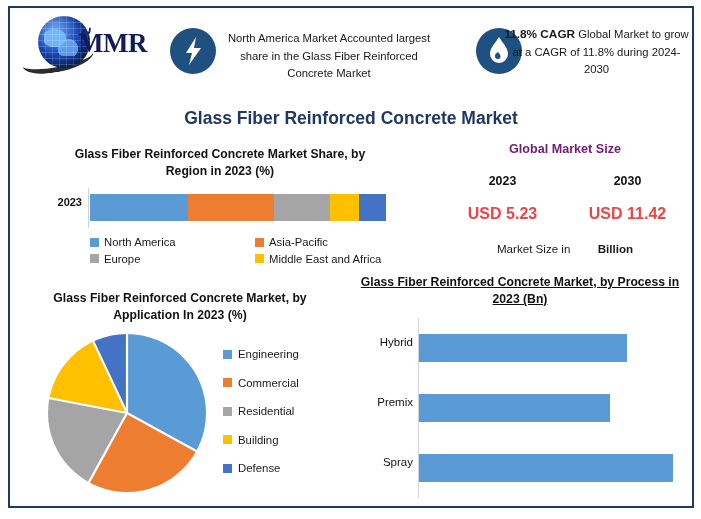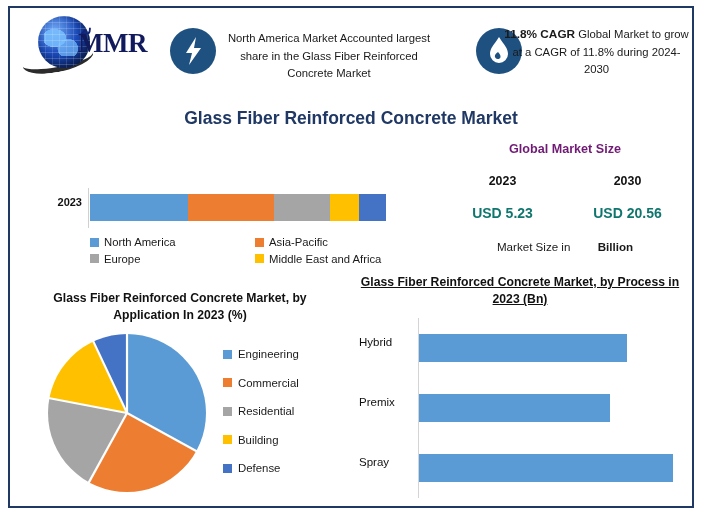--- a/index.html
+++ b/index.html
@@ -113,21 +113,21 @@
 
   
   #gms { position:absolute; left:430px; top:134px; width:250px; height:120px; }
   #gms-title {
     text-align:center; font-size:12.6px; font-weight:bold; color:#701a75;
   }
   #gms-years {
     display:flex; margin-top:18px; font-size:12.4px; font-weight:bold; color:#111;
   }
   #gms-vals {
-    display:flex; margin-top:17px; font-size:14px; font-weight:bold; color:#0f766e;
+    display:flex; margin-top:17px; font-size:16px; font-weight:bold; color:#ef4444;
   }
   #gms-years > div, #gms-vals > div { width:50%; text-align:center; }
   #gms-note {
     margin-top:19px; text-align:center; font-size:11.6px; color:#1a1a1a;
   }
   #gms-note b { font-weight:bold;margin-left:24px; }
 
   
   #pie-block { position:absolute; left:8px; top:282px; width:330px; height:215px; }
   #pie-title {
@@ -150,22 +150,22 @@
   #proc-title {
     position:absolute; left:10px; top:0; width:320px; text-align:center;
     font-size:12.2px; font-weight:bold; color:#111; line-height:17px;text-decoration:underline;
   }
   #proc-plot { position:absolute; left:68px; top:44px; width:255px; height:180px; }
   #proc-axis {
     position:absolute; left:0; top:0; width:1px; height:180px; background:#d4d4d4;
   }
   .proc-row { position:absolute; left:1px; height:60px; width:254px; }
   .proc-row .lbl {
-    position:absolute; right:100%; top:18px;
-    width:60px; font-size:11.5px; color:#111;
+    position:absolute; right:100%; margin-right:6px; top:18px;
+    width:60px; text-align:right; font-size:11.5px; color:#111;
   }
   .proc-row .bar { position:absolute; left:0; top:16px; height:28px; }
 </style>
 </head>
 <body>
 
 <div id="frame">
 
   <div id="header">
 
@@ -193,20 +193,21 @@
 
     <div id="hdr-txt2">
       <span class="cagr">11.8% CAGR</span>
       <span>Global Market to grow at a CAGR of 11.8% during 2024-2030</span>
     </div>
   </div>
 
   <div id="main-title">Glass Fiber Reinforced Concrete Market</div>
 
   <div id="region-block">
+    <div id="region-title">Glass Fiber Reinforced Concrete Market Share, by Region in 2023 (%)</div>
 
     <div id="region-plot">
       <div id="region-axis"></div>
       <div id="region-bar">
           <div class="seg" style="width: 33%; background: rgb(91, 155, 213);"></div>
           <div class="seg" style="width: 29%; background: rgb(237, 125, 49);"></div>
           <div class="seg" style="width: 19%; background: rgb(165, 165, 165);"></div>
           <div class="seg" style="width: 10%; background: rgb(255, 192, 0);"></div>
           <div class="seg" style="width: 9%; background: rgb(68, 114, 196);"></div>
         </div>
@@ -235,21 +236,21 @@
   </div>
 
   <div id="gms">
     <div id="gms-title">Global Market Size</div>
     <div id="gms-years">
       <div>2023</div>
       <div>2030</div>
     </div>
     <div id="gms-vals">
       <div>USD 5.23</div>
-      <div>USD 20.56</div>
+      <div>USD 11.42</div>
     </div>
     <div id="gms-note">
       <span>Market Size in </span><b>Billion</b>
     </div>
   </div>
 
   <div id="pie-block">
     <div id="pie-title">Glass Fiber Reinforced Concrete Market, by Application In 2023 (%)</div>
     <div id="pie" style="background: conic-gradient(rgb(91, 155, 213) 0deg, rgb(91, 155, 213) 118.8deg, rgb(237, 125, 49) 118.8deg, rgb(237, 125, 49) 208.8deg, rgb(165, 165, 165) 208.8deg, rgb(165, 165, 165) 280.8deg, rgb(255, 192, 0) 280.8deg, rgb(255, 192, 0) 334.8deg, rgb(68, 114, 196) 334.8deg, rgb(68, 114, 196) 360deg);"></div>
     <svg id="pie-sep" viewBox="0 0 158 158">

